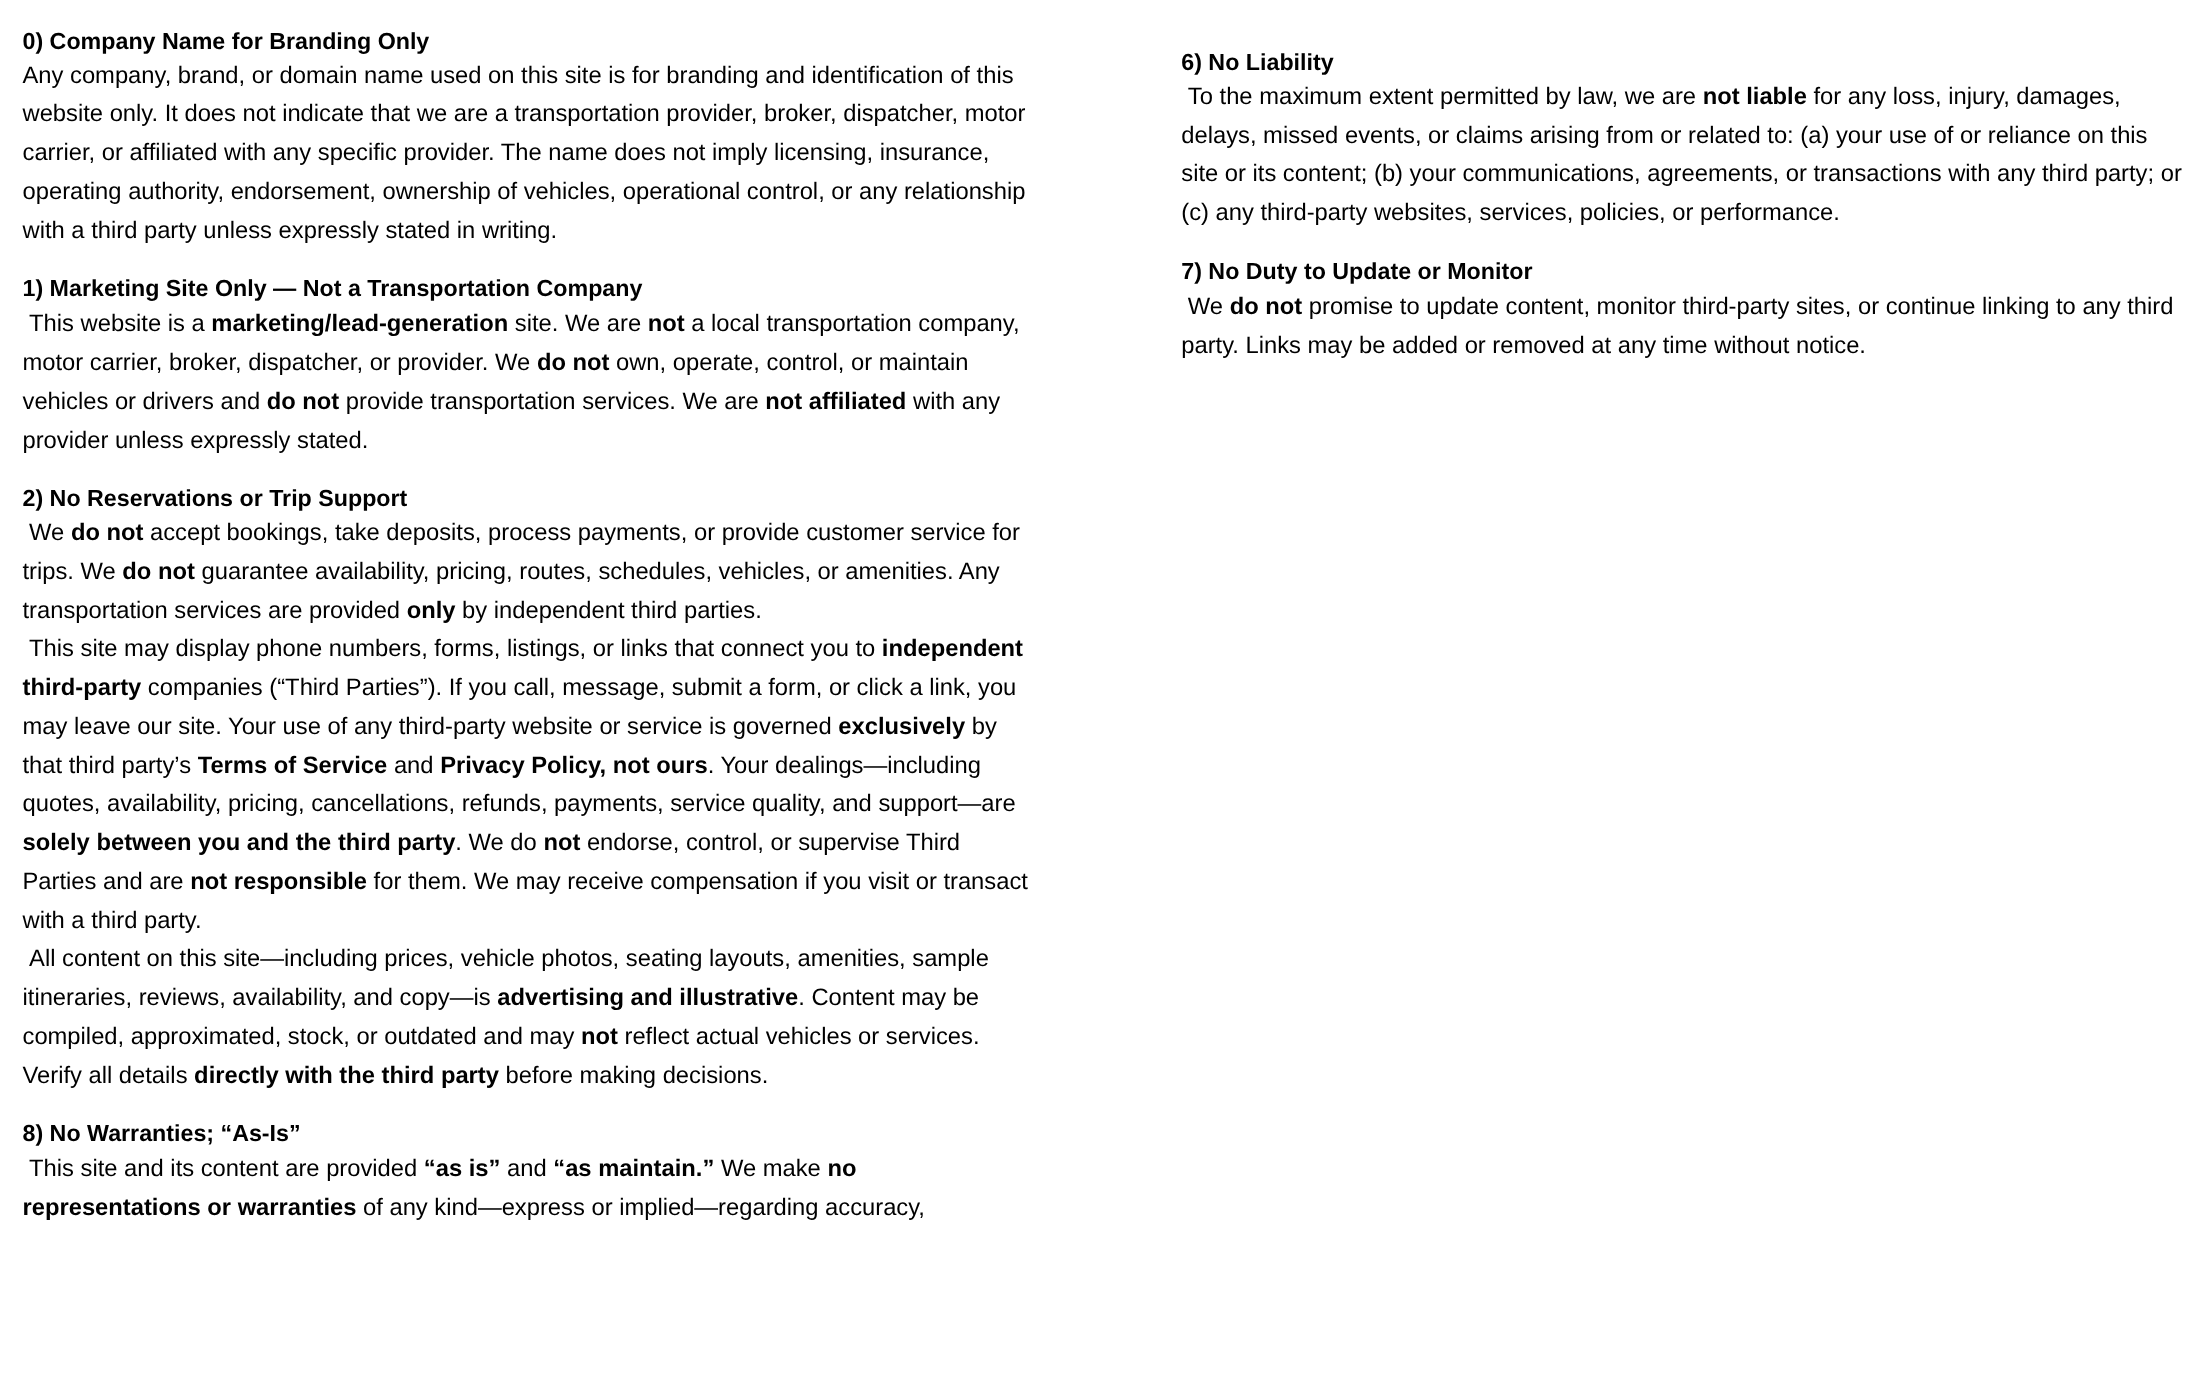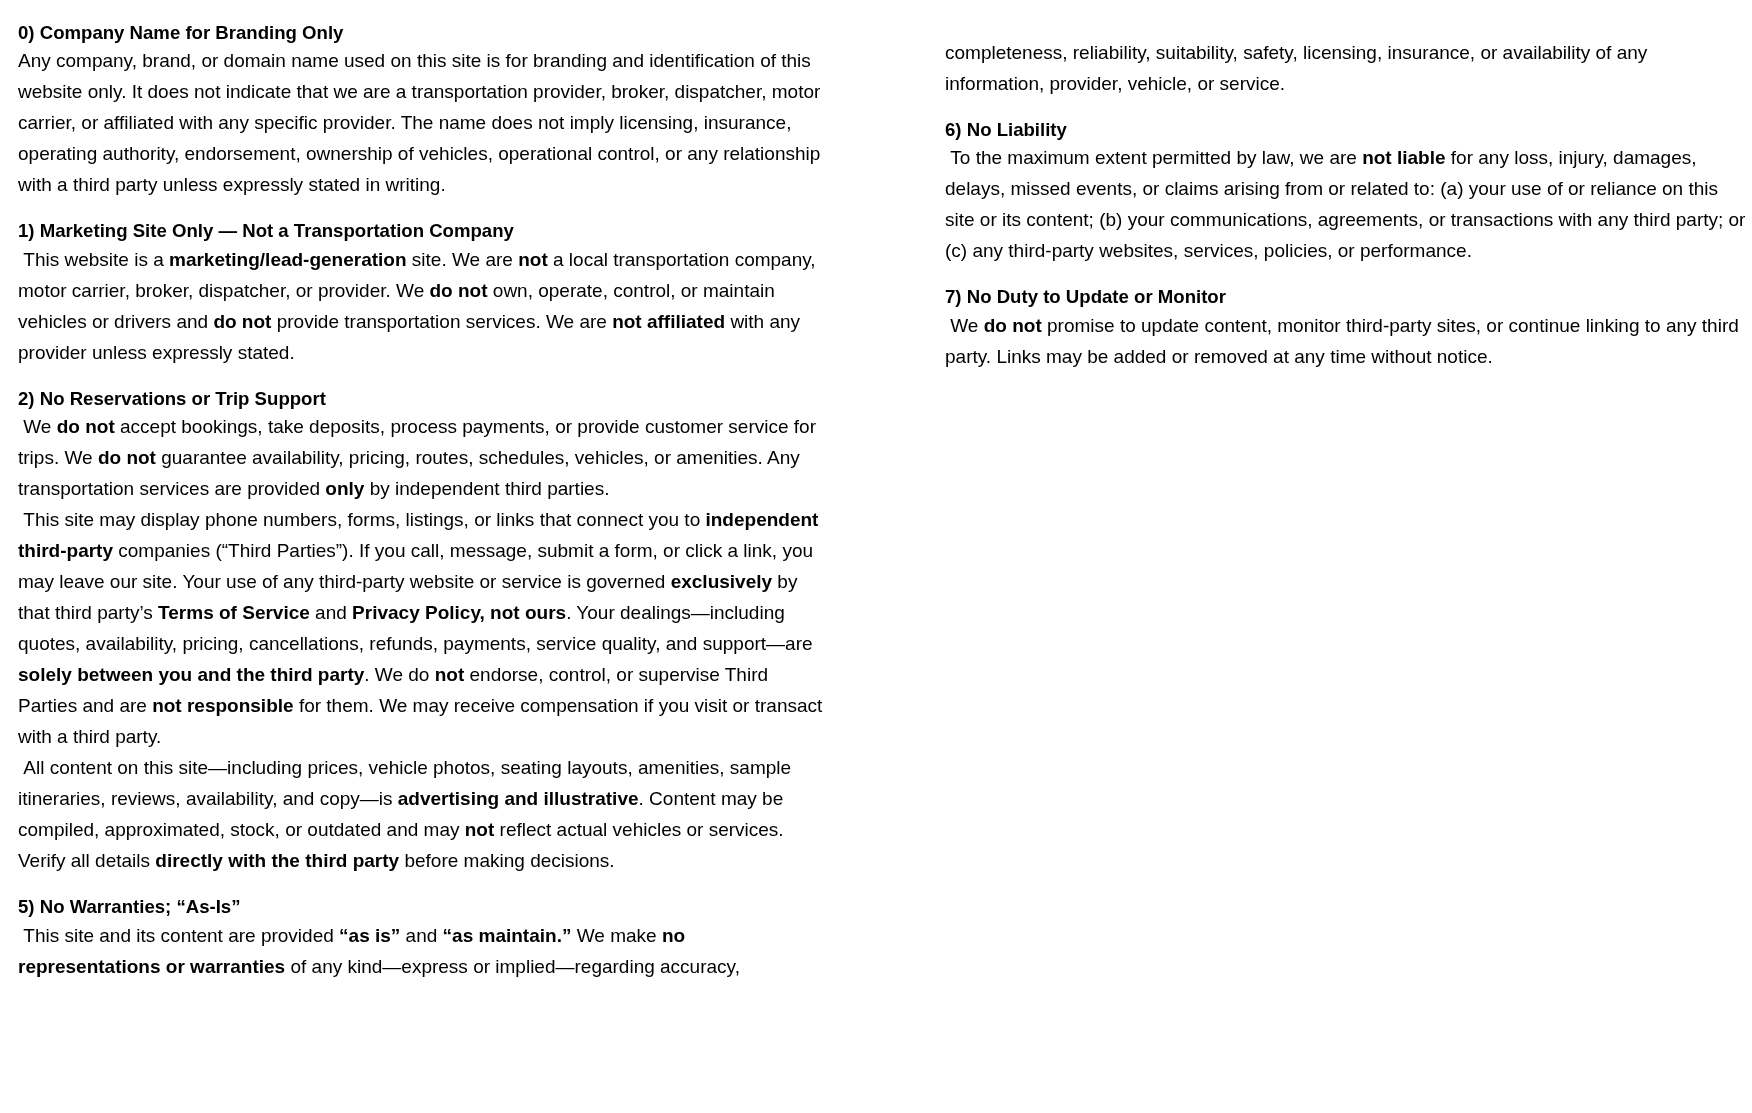--- a/index.html
+++ b/index.html
@@ -44,23 +44,22 @@
 <main class="doc">
   <section class="col col--left">
       <h2 class="sec-heading">0) Company Name for Branding Only</h2>
       <p class="sec-body"><span>Any company, brand, or domain name used on this site is for branding and identification of this website only. It does not indicate that we are a transportation provider, broker, dispatcher, motor carrier, or affiliated with any specific provider. The name does not imply licensing, insurance, operating authority, endorsement, ownership of vehicles, operational control, or any relationship with a third party unless expressly stated in writing.</span></p>
       <h2 class="sec-heading">1) Marketing Site Only — Not a Transportation Company</h2>
       <p class="sec-body"><span> This website is a </span><b>marketing/lead-generation</b><span> site. We are </span><b>not</b><span> a local transportation company, motor carrier, broker, dispatcher, or provider. We </span><b>do not</b><span> own, operate, control, or maintain vehicles or drivers and </span><b>do not</b><span> provide transportation services. We are </span><b>not affiliated</b><span> with any provider unless expressly stated.</span></p>
       <h2 class="sec-heading">2) No Reservations or Trip Support</h2>
       <p class="sec-body"><span> We </span><b>do not</b><span> accept bookings, take deposits, process payments, or provide customer service for trips. We </span><b>do not</b><span> guarantee availability, pricing, routes, schedules, vehicles, or amenities. Any transportation services are provided </span><b>only</b><span> by independent third parties.</span></p>
       <p class="sec-body"><span> This site may display phone numbers, forms, listings, or links that connect you to </span><b>independent third-party</b><span> companies (“Third Parties”). If you call, message, submit a form, or click a link, you may leave our site. Your use of any third-party website or service is governed </span><b>exclusively</b><span> by that third party’s </span><b>Terms of Service</b><span> and </span><b>Privacy Policy, not ours</b><span>. Your dealings—including quotes, availability, pricing, cancellations, refunds, payments, service quality, and support—are </span><b>solely between you and the third party</b><span>. We do </span><b>not</b><span> endorse, control, or supervise Third Parties and are </span><b>not responsible</b><span> for them. We may receive compensation if you visit or transact with a third party.</span></p>
       <p class="sec-body"><span> All content on this site—including prices, vehicle photos, seating layouts, amenities, sample itineraries, reviews, availability, and copy—is </span><b>advertising and illustrative</b><span>. Content may be compiled, approximated, stock, or outdated and may </span><b>not</b><span> reflect actual vehicles or services. Verify all details </span><b>directly with the third party</b><span> before making decisions.</span></p>
-      <h2 class="sec-heading">5) No Warranties; “As-Is”</h2>
+      <h2 class="sec-heading">8) No Warranties; “As-Is”</h2>
       <p class="sec-body"><span> This site and its content are provided </span><b>“as is”</b><span> and </span><b>“as maintain.”</b><span> We make </span><b>no representations or warranties</b><span> of any kind—express or implied—regarding accuracy,</span></p>
     </section>
   <section class="col col--right">
-      <p class="sec-body"><span>completeness, reliability, suitability, safety, licensing, insurance, or availability of any information, provider, vehicle, or service.</span></p>
       <h2 class="sec-heading">6) No Liability</h2>
       <p class="sec-body"><span> To the maximum extent permitted by law, we are </span><b>not liable</b><span> for any loss, injury, damages, delays, missed events, or claims arising from or related to: (a) your use of or reliance on this site or its content; (b) your communications, agreements, or transactions with any third party; or (c) any third-party websites, services, policies, or performance.</span></p>
       <h2 class="sec-heading">7) No Duty to Update or Monitor</h2>
       <p class="sec-body"><span> We </span><b>do not</b><span> promise to update content, monitor third-party sites, or continue linking to any third party. Links may be added or removed at any time without notice.</span></p>
     </section>
 </main>
 
 </body></html>

